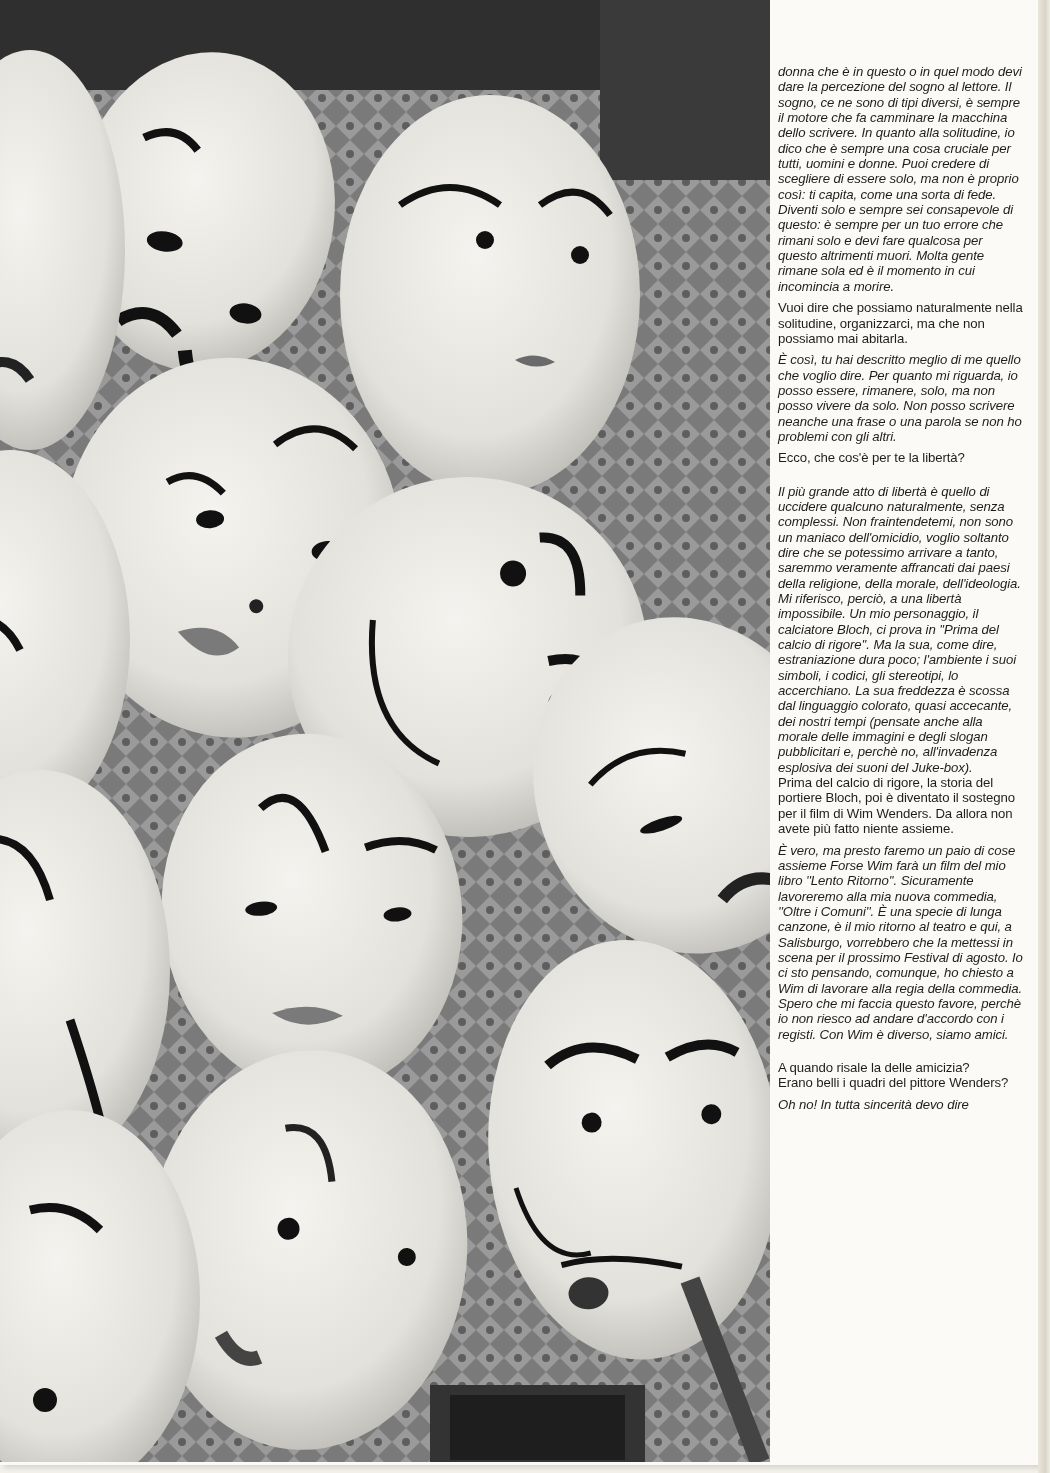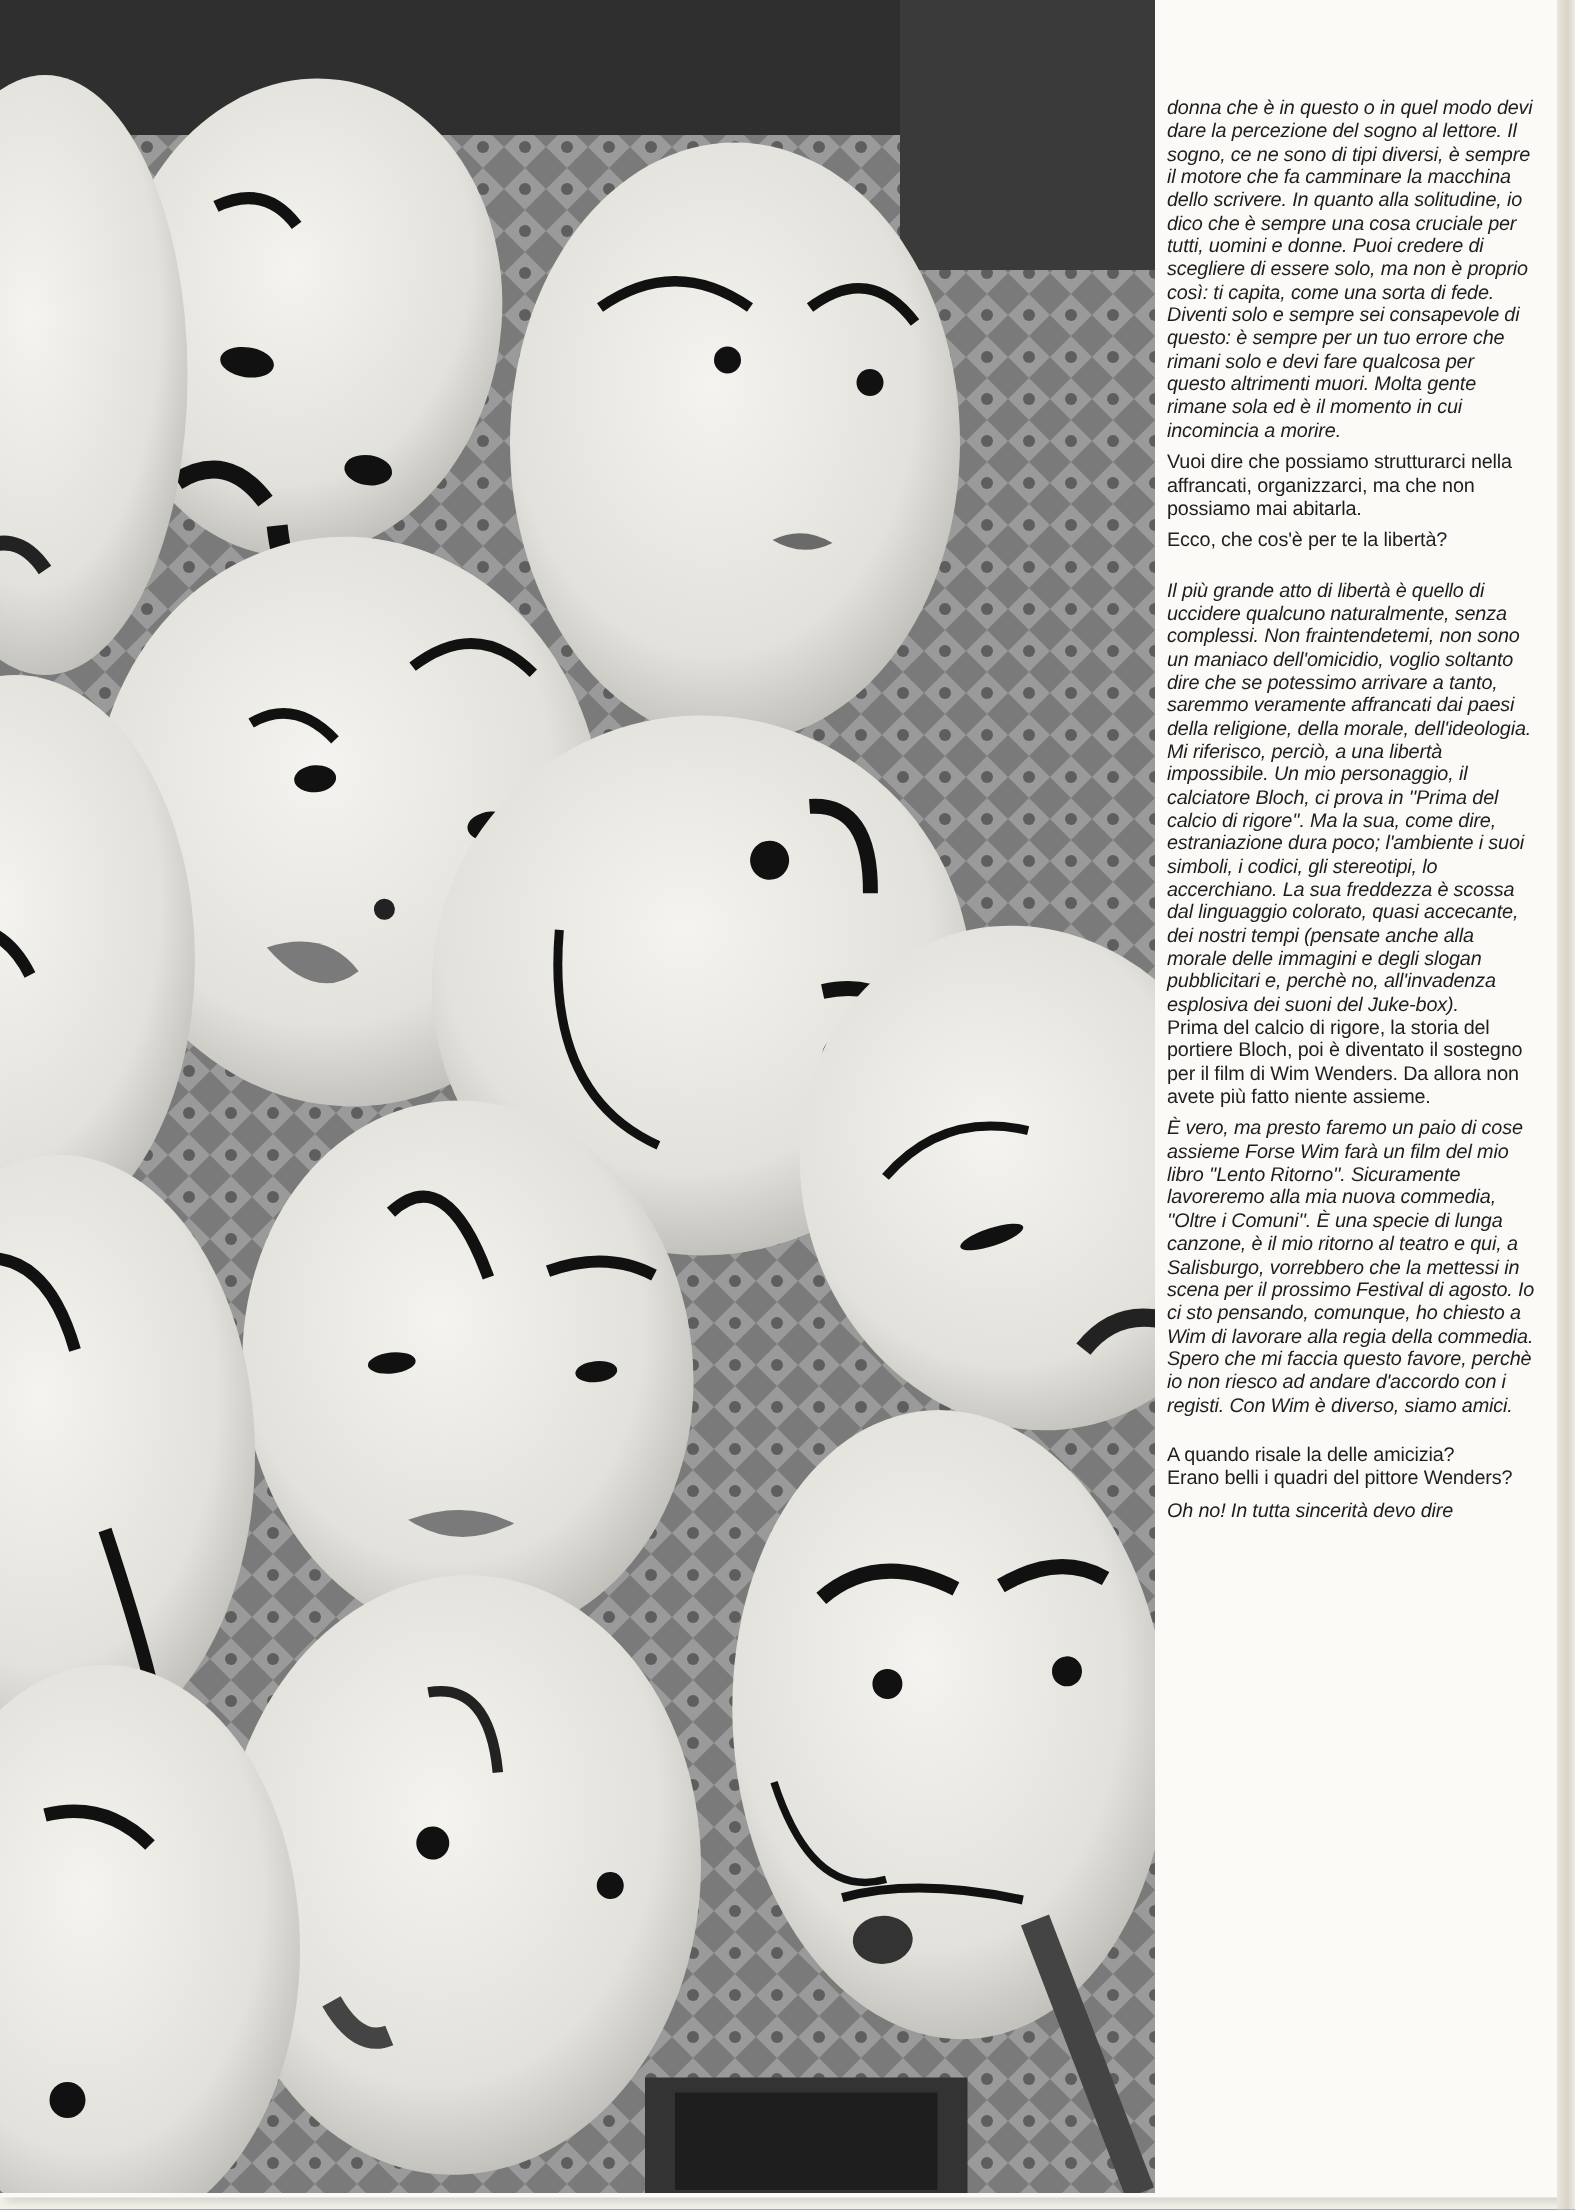--- a/index.html
+++ b/index.html
@@ -126,21 +126,22 @@
 
         <rect x="430" y="1385" width="215" height="80" fill="#333"></rect>
         <rect x="450" y="1395" width="175" height="65" fill="#1e1e1e"></rect>
         <path d="M690 1280 L760 1462" stroke="#444" stroke-width="20"></path>
       </g>
     </svg>
   </div>
 
   <div class="text-col">
     <p class="para answer">donna che è in questo o in quel modo devi dare la percezione del sogno al lettore. Il sogno, ce ne sono di tipi diversi, è sempre il motore che fa camminare la macchina dello scrivere. In quanto alla solitudine, io dico che è sempre una cosa cruciale per tutti, uomini e donne. Puoi credere di scegliere di essere solo, ma non è proprio così: ti capita, come una sorta di fede. Diventi solo e sempre sei consapevole di questo: è sempre per un tuo errore che rimani solo e devi fare qualcosa per questo altrimenti muori. Molta gente rimane sola ed è il momento in cui incomincia a morire.</p>
-    <p class="para question">Vuoi dire che possiamo strutturarci nella affrancati, organizzarci, ma che non possiamo mai abitarla.</p>
+    <p class="para question">Vuoi dire che possiamo naturalmente nella solitudine, organizzarci, ma che non possiamo mai abitarla.</p>
+    <p class="para answer">È così, tu hai descritto meglio di me quello che voglio dire. Per quanto mi riguarda, io posso essere, rimanere, solo, ma non posso vivere da solo. Non posso scrivere neanche una frase o una parola se non ho problemi con gli altri.</p>
     <p class="para question">Ecco, che cos'è per te la libertà?</p>
     <p class="para answer tight">Il più grande atto di libertà è quello di uccidere qualcuno naturalmente, senza complessi. Non fraintendetemi, non sono un maniaco dell'omicidio, voglio soltanto dire che se potessimo arrivare a tanto, saremmo veramente affrancati dai paesi della religione, della morale, dell'ideologia. Mi riferisco, perciò, a una libertà impossibile. Un mio personaggio, il calciatore Bloch, ci prova in ''Prima del calcio di rigore''. Ma la sua, come dire, estraniazione dura poco; l'ambiente i suoi simboli, i codici, gli stereotipi, lo accerchiano. La sua freddezza è scossa dal linguaggio colorato, quasi accecante, dei nostri tempi (pensate anche alla morale delle immagini e degli slogan pubblicitari e, perchè no, all'invadenza esplosiva dei suoni del Juke-box).</p>
     <p class="para question">Prima del calcio di rigore, la storia del portiere Bloch, poi è diventato il sostegno per il film di Wim Wenders. Da allora non avete più fatto niente assieme.</p>
     <p class="para answer">È vero, ma presto faremo un paio di cose assieme Forse Wim farà un film del mio libro ''Lento Ritorno''. Sicuramente lavoreremo alla mia nuova commedia, ''Oltre i Comuni''. È una specie di lunga canzone, è il mio ritorno al teatro e qui, a Salisburgo, vorrebbero che la mettessi in scena per il prossimo Festival di agosto. Io ci sto pensando, comunque, ho chiesto a Wim di lavorare alla regia della commedia. Spero che mi faccia questo favore, perchè io non riesco ad andare d'accordo con i registi. Con Wim è diverso, siamo amici.</p>
     <p class="para question tight">A quando risale la delle amicizia?</p>
     <p class="para question">Erano belli i quadri del pittore Wenders?</p>
     <p class="para answer">Oh no! In tutta sincerità devo dire</p>
   </div>
 </div>
 <div class="curl"></div>

